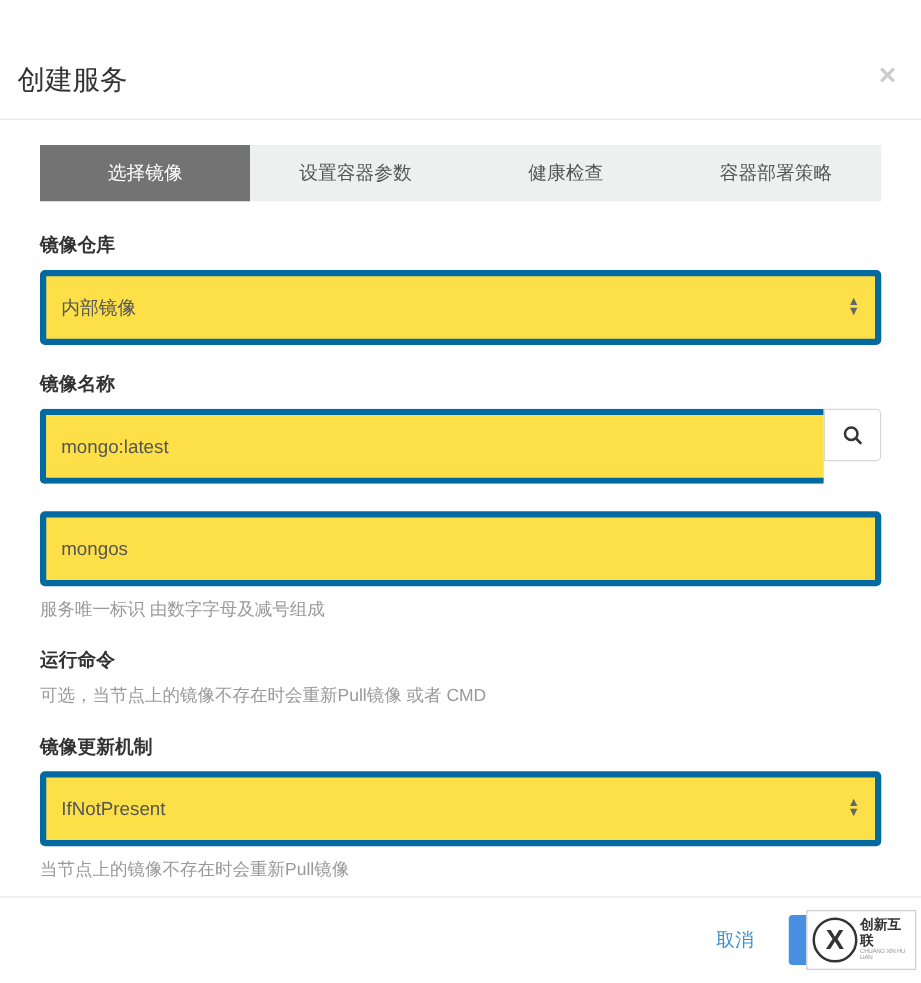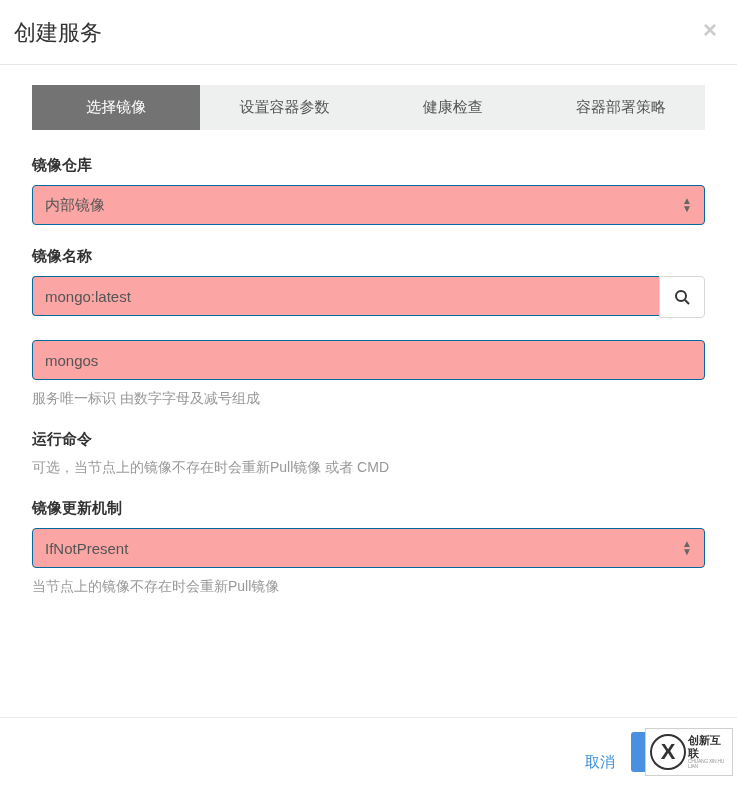--- a/index.html
+++ b/index.html
@@ -20,20 +20,21 @@
       height: 100%;
       display: flex;
       flex-direction: column;
     }
     .modal-header {
       padding: 18px 20px 16px 14px;
       display: flex;
       justify-content: space-between;
       align-items: flex-start;
       border-bottom: 1px solid #e8e8e8;
+      margin-top: 31px;
     }
     .modal-title {
       font-size: 22px;
       font-weight: 500;
       color: #333;
     }
     .close-btn {
       color: #ccc;
       font-size: 24px;
       line-height: 1;
@@ -67,27 +68,27 @@
     }
     .form-label {
       display: block;
       font-size: 15px;
       font-weight: 600;
       color: #333;
       margin-bottom: 10px;
     }
     .form-control, .select-wrap {
       width: 100%;
-      height: 40px;
-      border: 1px solid #0369a1;
+      height: 60px;
+      border: 5px solid #0369a1;
       border-radius: 4px;
       padding: 0 12px;
       font-size: 15px;
       color: #555;
-      background: #fca5a5;
+      background: #fde047;
       font-family: inherit;
     }
     .select-wrap {
       display: flex;
       align-items: center;
       justify-content: space-between;
       position: relative;
     }
     .select-arrows {
       font-size: 10px;
@@ -121,22 +122,22 @@
     .help-text {
       font-size: 14px;
       color: #999;
       margin-top: 10px;
     }
     .modal-footer {
       border-top: 1px solid #e8e8e8;
       padding: 14px 20px;
       display: flex;
       justify-content: flex-end;
-      align-items: flex-end;
-      gap: 16px;
+      align-items: center;
+      gap: 28px;
     }
     .btn-cancel {
       color: #3a8fd8;
       font-size: 15px;
       cursor: pointer;
       background: none;
       border: none;
     }
     .btn-primary {
       background: #4a90e2;

